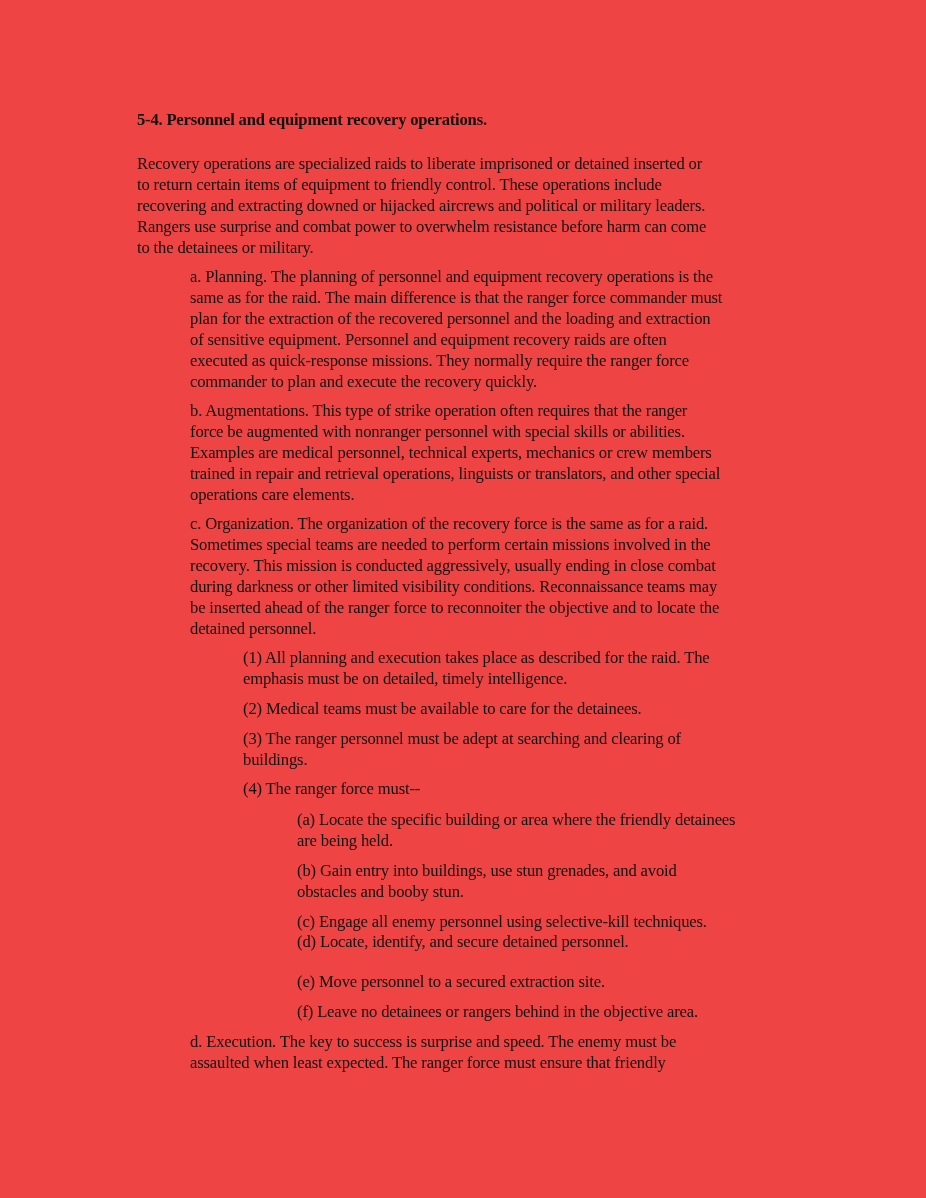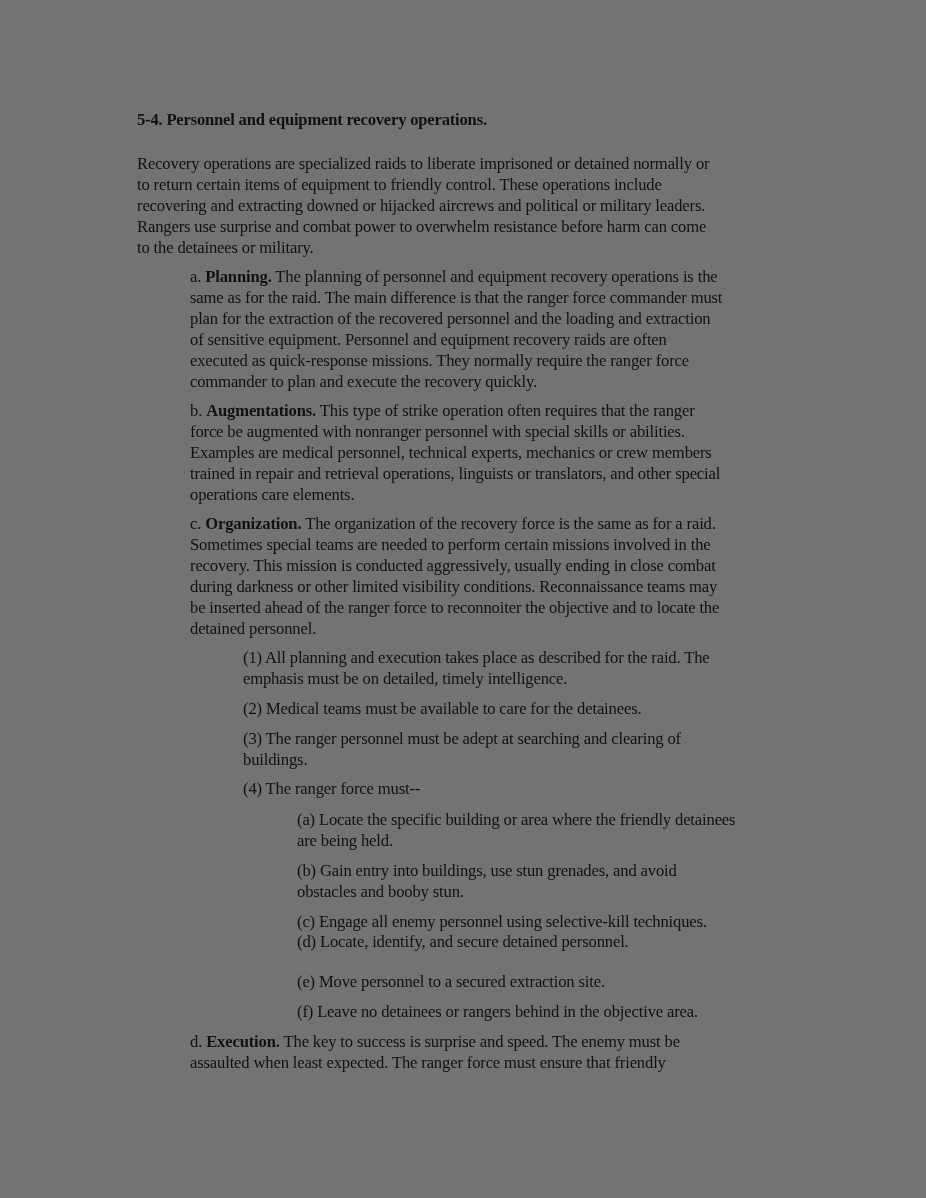--- a/index.html
+++ b/index.html
@@ -1,35 +1,35 @@
 <!DOCTYPE html>
 <html><head>
   <meta charset="utf-8">
   <style>
     html, body { margin: 0; padding: 0; background: #ffffff; }
     body { width: 926px; height: 1198px; position: relative; overflow: hidden;
            font-family: "Liberation Serif", "DejaVu Serif", serif; color: #111; }
-    .page { position: absolute; left: 0; top: 0; width: 926px; height: 1198px; background: #737373; }
+    .page { position: absolute; left: 0; top: 0; width: 926px; height: 1198px; background: #ef4444; }
     .line { position: absolute; white-space: nowrap; font-size: 16.6px; line-height: 20px; letter-spacing: -0.15px; }
     .heading { position: absolute; left: 137px; top: 110px; font-size: 16.6px; font-weight: bold; white-space: nowrap; letter-spacing: -0.2px; }
-    b { font-weight: bold; }
+    b { font-weight: normal; }
     .l0 { left: 137px; }
     .l1 { left: 190px; }
     .l2 { left: 243px; }
     .l3 { left: 297px; }
   </style>
 </head>
 <body>
 
 <div class="page">
 
   <div class="heading">5-4. Personnel and equipment recovery operations.</div>
 
   <div>
-    <div class="line l0" style="top:154px">Recovery operations are specialized raids to liberate imprisoned or detained normally or</div>
+    <div class="line l0" style="top:154px">Recovery operations are specialized raids to liberate imprisoned or detained inserted or</div>
     <div class="line l0" style="top:175px">to return certain items of equipment to friendly control. These operations include</div>
     <div class="line l0" style="top:196px">recovering and extracting downed or hijacked aircrews and political or military leaders.</div>
     <div class="line l0" style="top:217px">Rangers use surprise and combat power to overwhelm resistance before harm can come</div>
     <div class="line l0" style="top:238px">to the detainees or military.</div>
   </div>
 
   <div>
     <div class="line l1" style="top:267px"><span>a.</span> <b>Planning.</b><span> The planning of personnel and equipment recovery operations is the</span></div>
     <div class="line l1" style="top:288px">same as for the raid. The main difference is that the ranger force commander must</div>
     <div class="line l1" style="top:309px">plan for the extraction of the recovered personnel and the loading and extraction</div>

